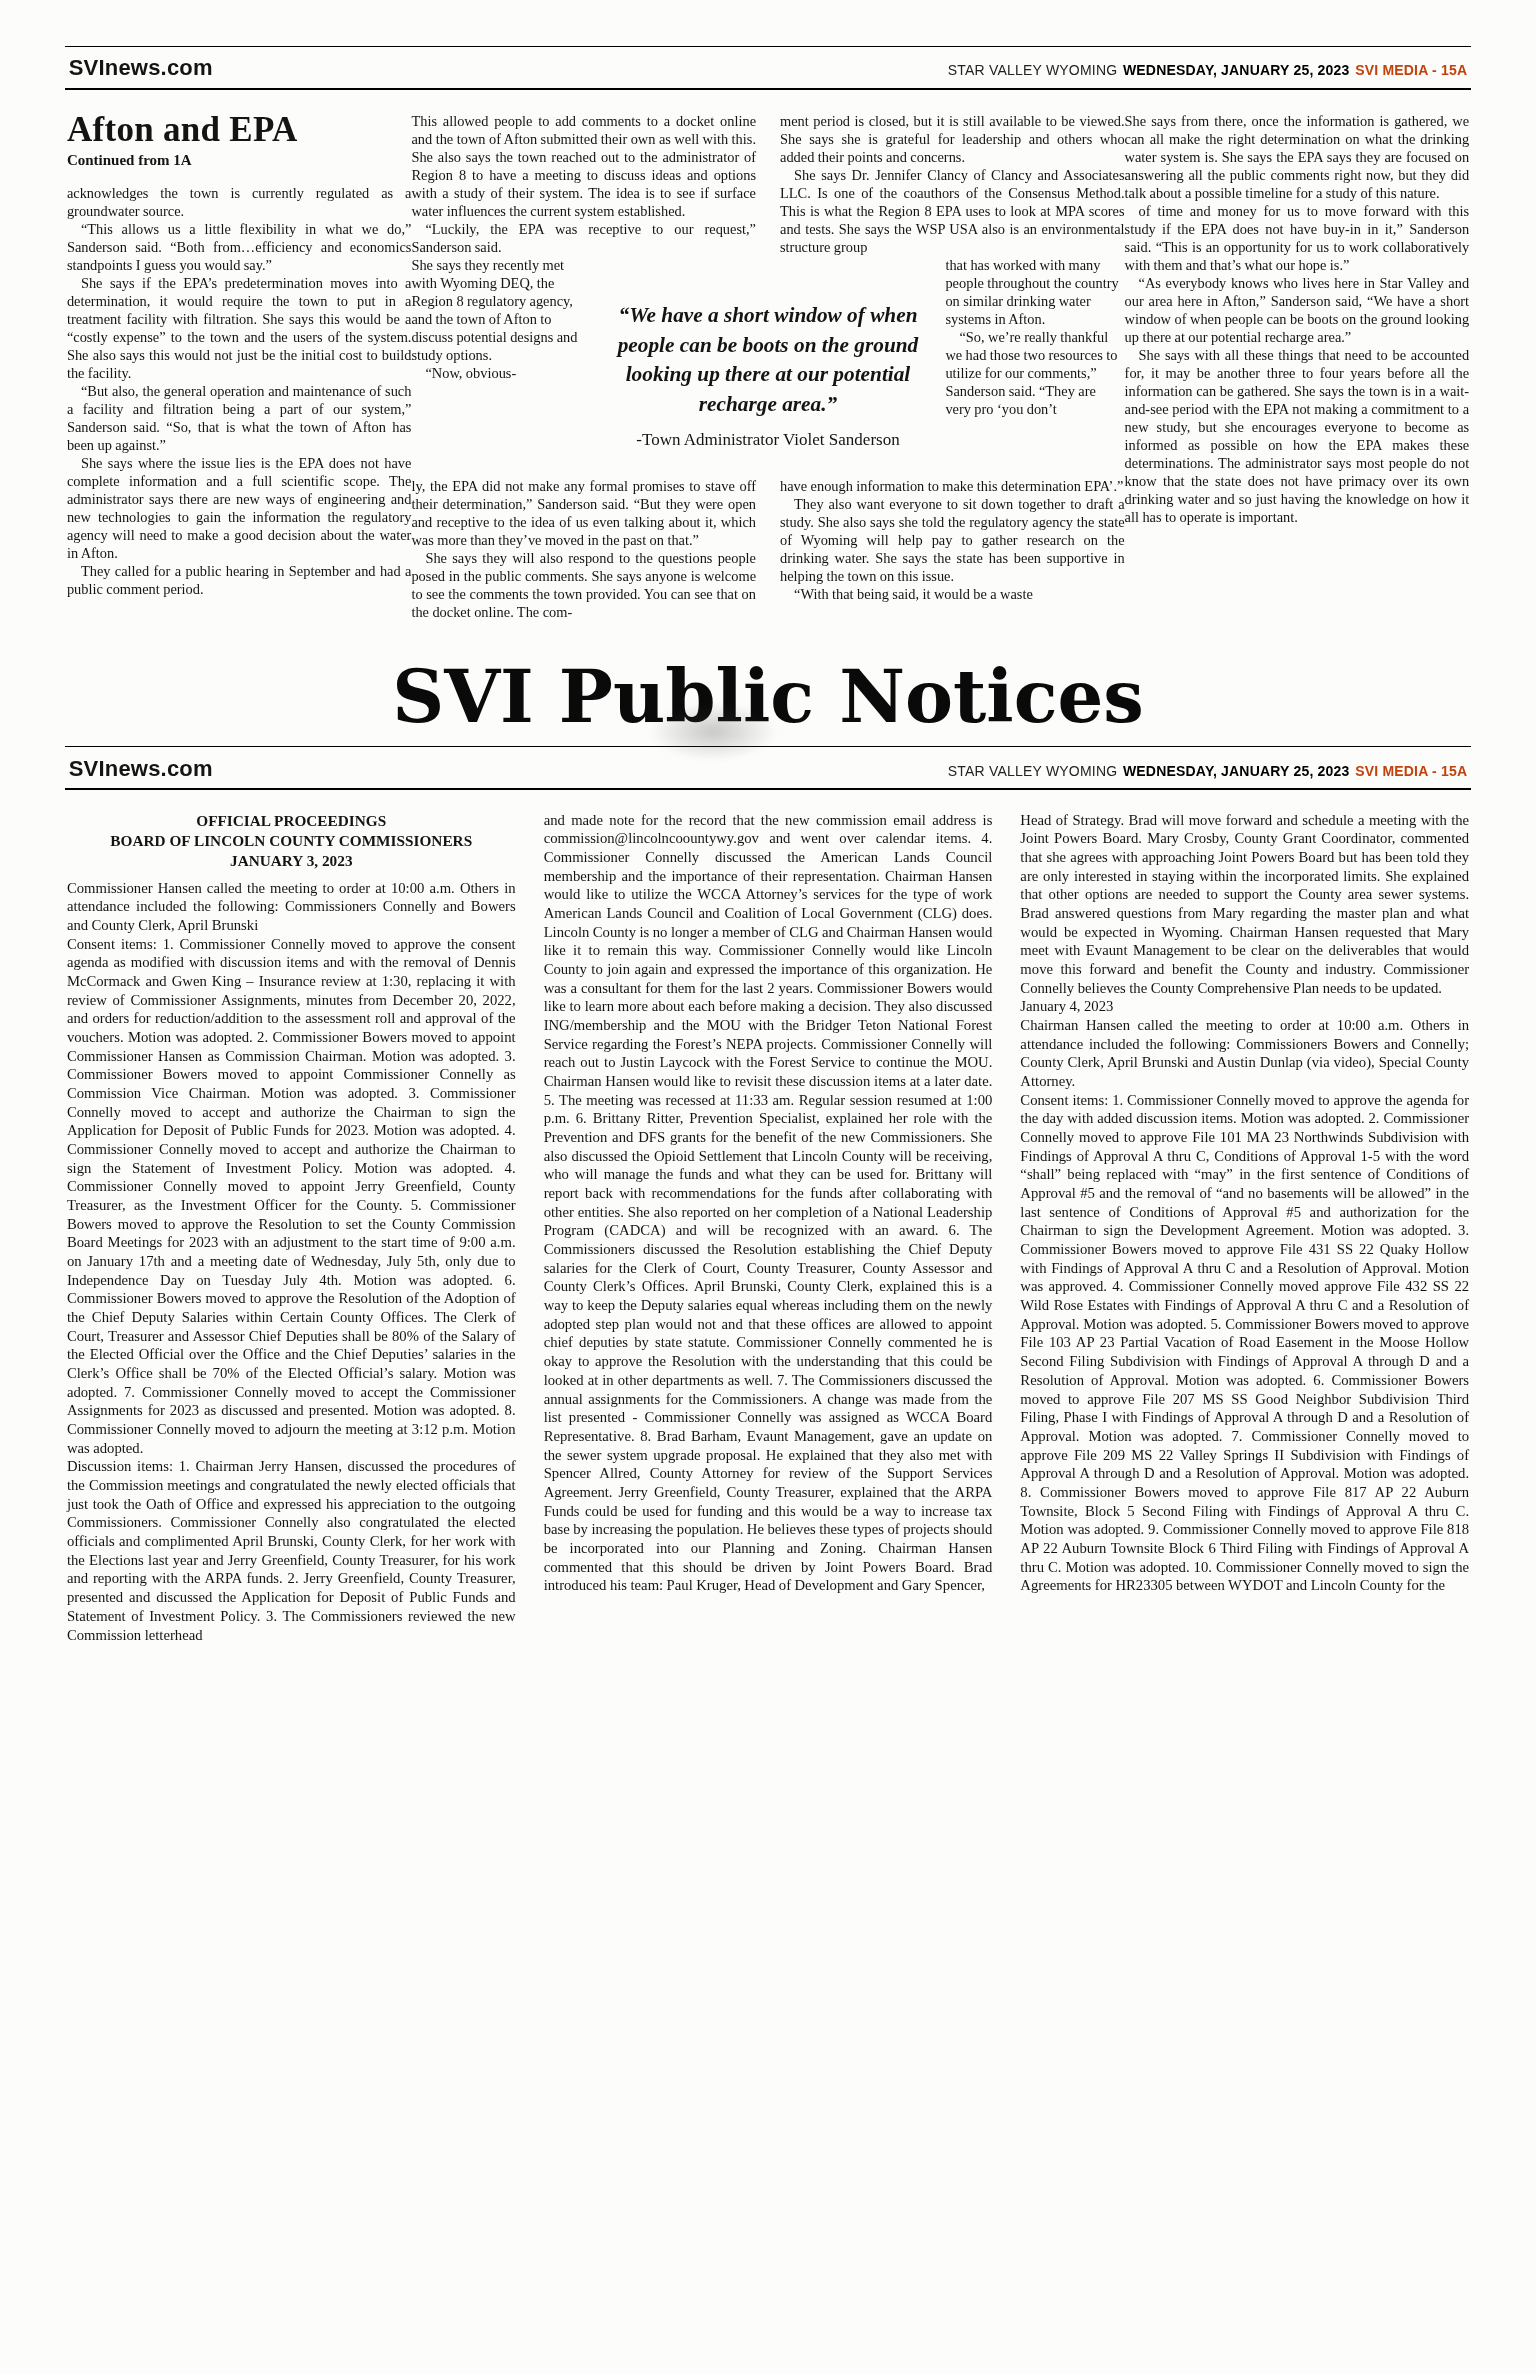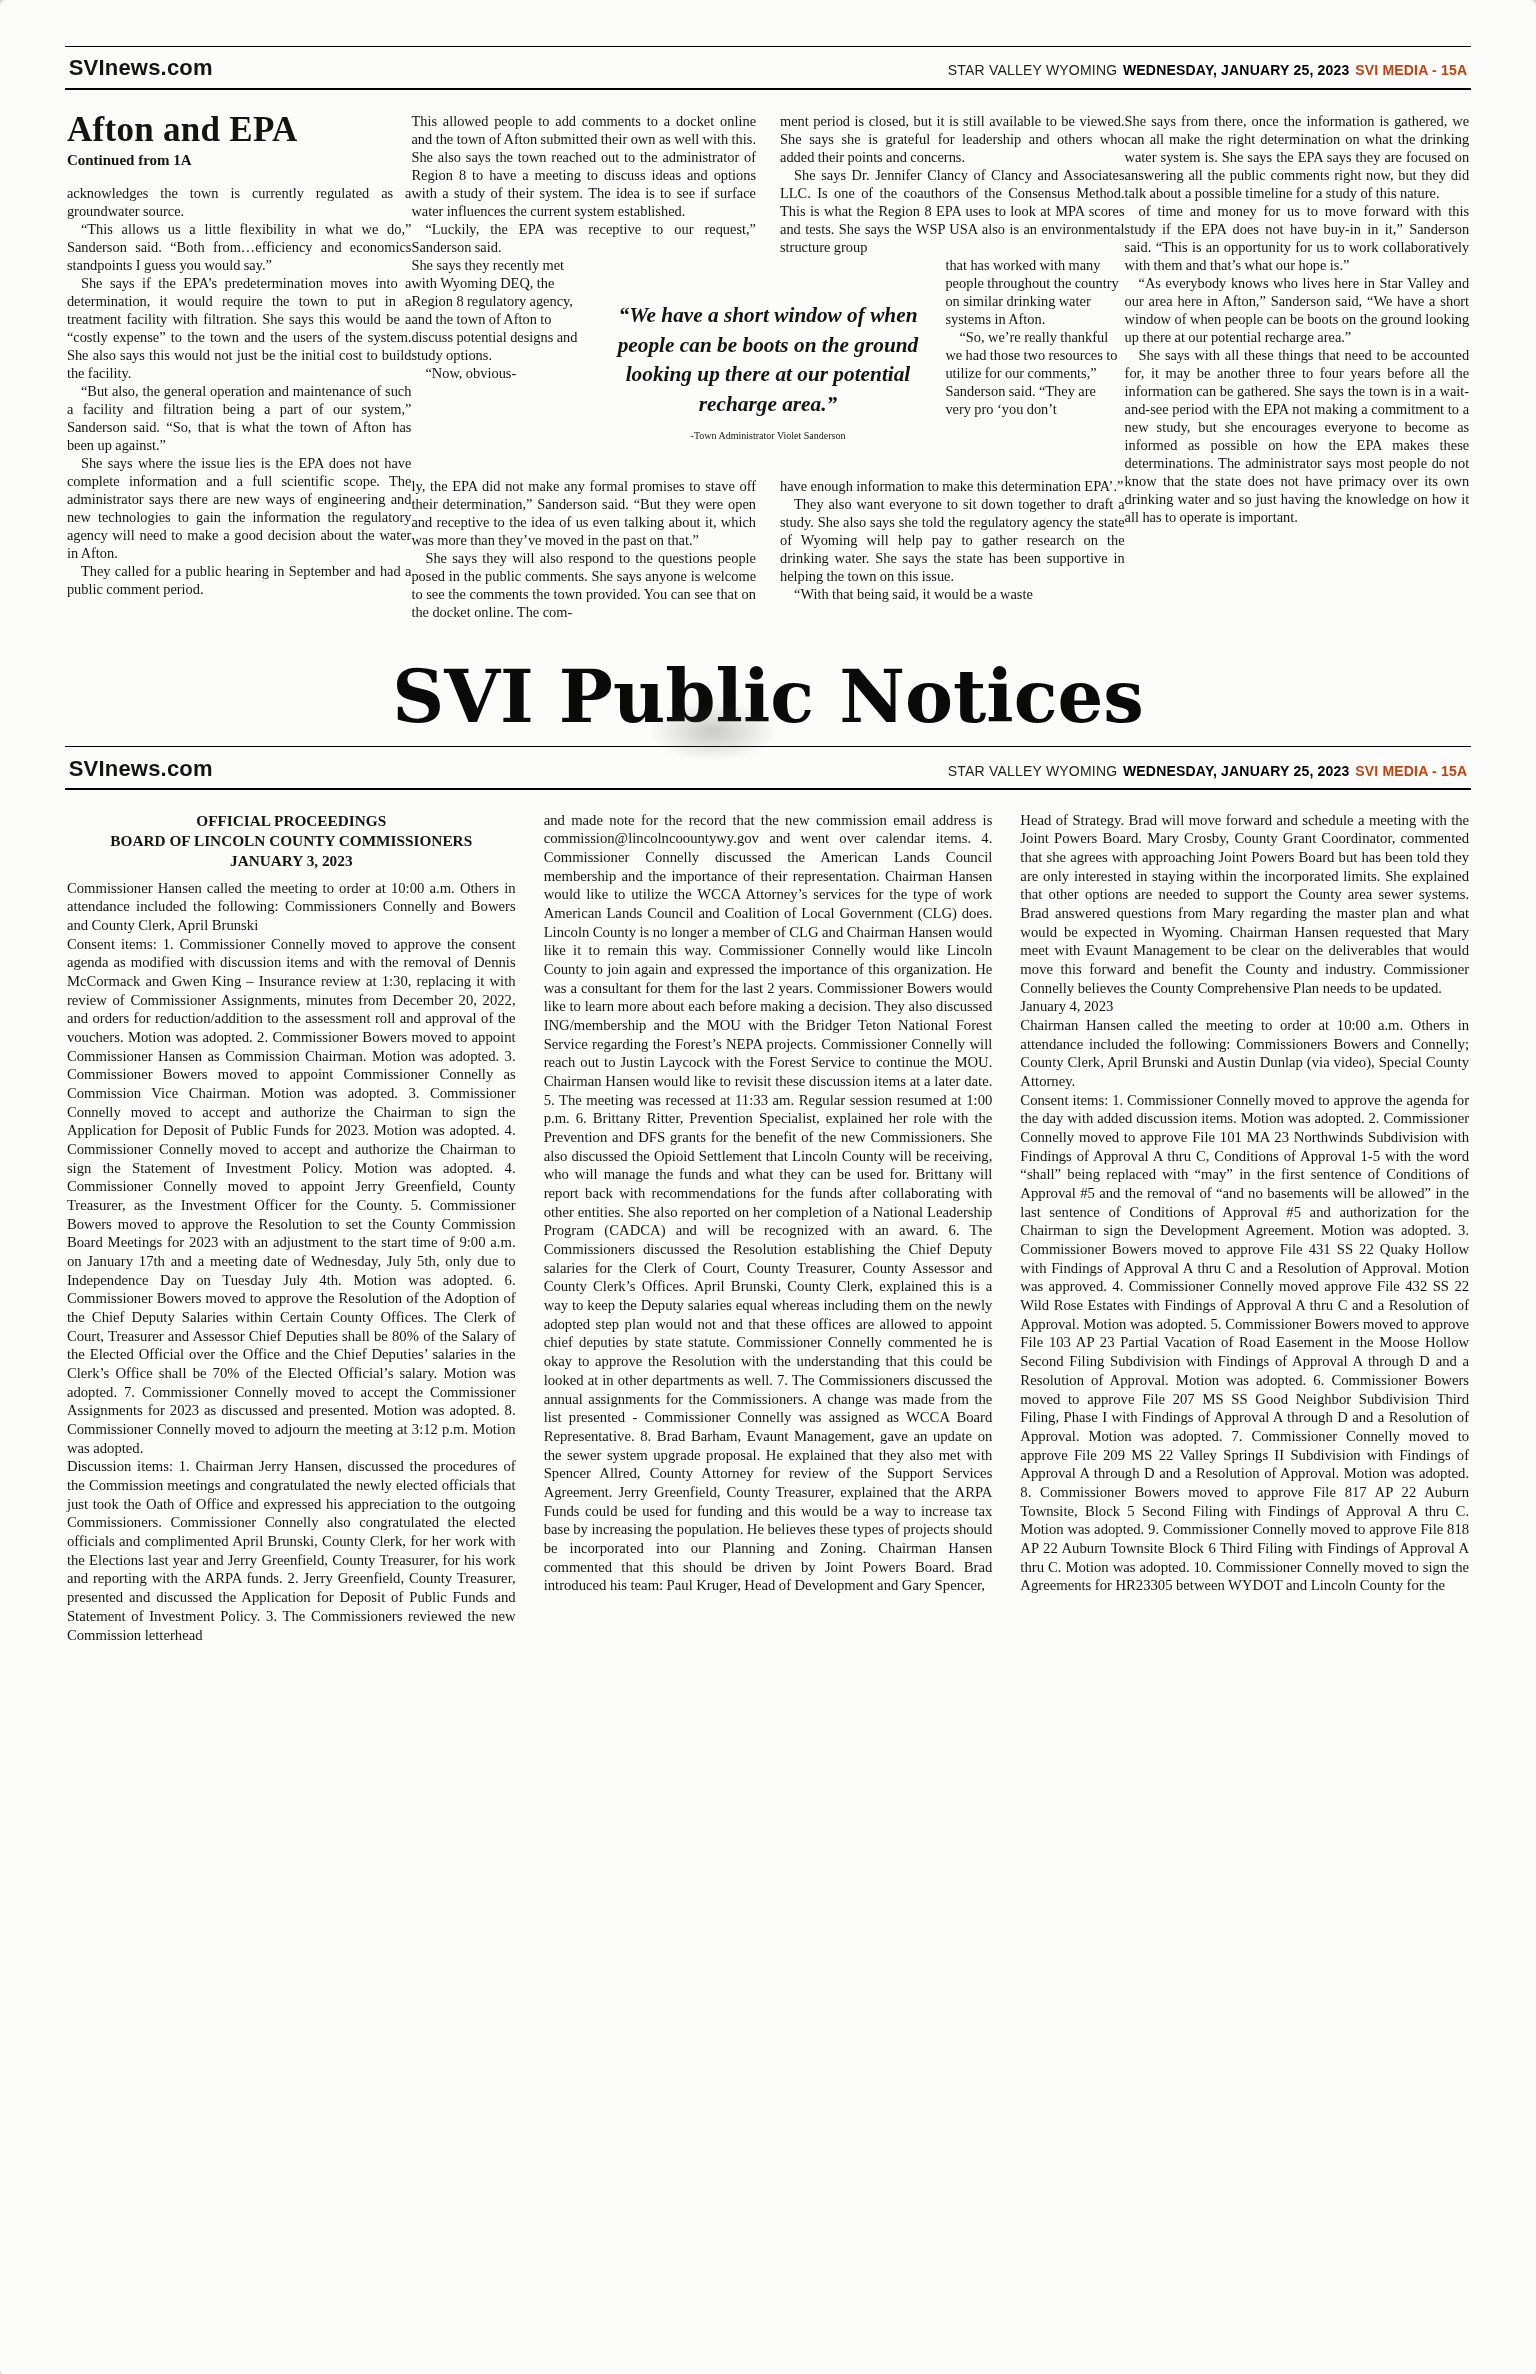--- a/index.html
+++ b/index.html
@@ -1,19 +1,19 @@
 <!DOCTYPE html>
 <html lang="en" style="font-size:15px"><head>
 <meta charset="utf-8">
 <title>SVI Media - 15A</title>
 <style>
   * { margin:0; padding:0; box-sizing:border-box; }
   html,body { background:#d9d9d9; }
   body { font-family:"Liberation Serif", serif; color:#141414; }
-  .page { width:1536px; min-height:2375px; margin:0 auto; background:#fcfcfa; padding:46px 65px 33px; position:relative;border-radius:6px; }
+  .page { width:1536px; min-height:2375px; margin:0 auto; background:#fcfcfa; padding:46px 65px 33px; position:relative; }
 
   
   .folio { display:flex; justify-content:space-between; align-items:baseline;
            border-top:1.9px solid #000; border-bottom:2.8px solid #000;
            padding:8.3px 3.7px 6.5px; font-family:"Liberation Sans", sans-serif; }
   .site { font-weight:bold; font-size:22px; letter-spacing:0.2px; }
   .folio-right { font-size:14px; letter-spacing:0.2px; }
   .folio-right .sep { display:inline-block; width:5.6px; }
   .f-region { font-weight:normal; color:#222; }
   .f-date { font-weight:bold; color:#000000; }
@@ -28,21 +28,21 @@
   .contd { font-weight:bold; font-size:15px; margin:3.7px 0 15px; }
   .para { font-size:14.4px; line-height:1.25; text-align:justify; text-indent:14px;
           hyphens:auto; -webkit-hyphens:auto; word-spacing:-0.2px; }
   .paras > .para:first-child { text-indent:0; }
   .squeeze-left { width:52%; min-height:221px; }
   .squeeze-right { width:52%; margin-left:48%; min-height:221px; }
   .squeeze-left .para, .squeeze-right .para { text-align:left; }
   .pullquote { position:absolute; left:50%; top:186px; transform:translateX(-50%);
                width:47%; text-align:center; padding:3.7px 1.9px; }
   .pq-text { font-size:21.3px; font-weight:bold; font-style:italic; line-height:1.38; }
-  .pq-attr { font-size:10px; margin-top:11px; }
+  .pq-attr { font-size:17px; margin-top:11px; }
 
   
   .banner { position:relative; text-align:center; padding:16.7px 0 13px; }
   .banner-text { font-family:"DejaVu Serif", serif; font-weight:bold; font-size:72px;
                  letter-spacing:0; line-height:1; color:#0a0a0a; }
   .smudge { position:absolute; left:41.5%; bottom:-15px; width:130px; height:59px;
             background:radial-gradient(ellipse at center, rgba(70,70,70,.28), rgba(70,70,70,0) 70%);
             filter:blur(1.9px); pointer-events:none; }
 
   

